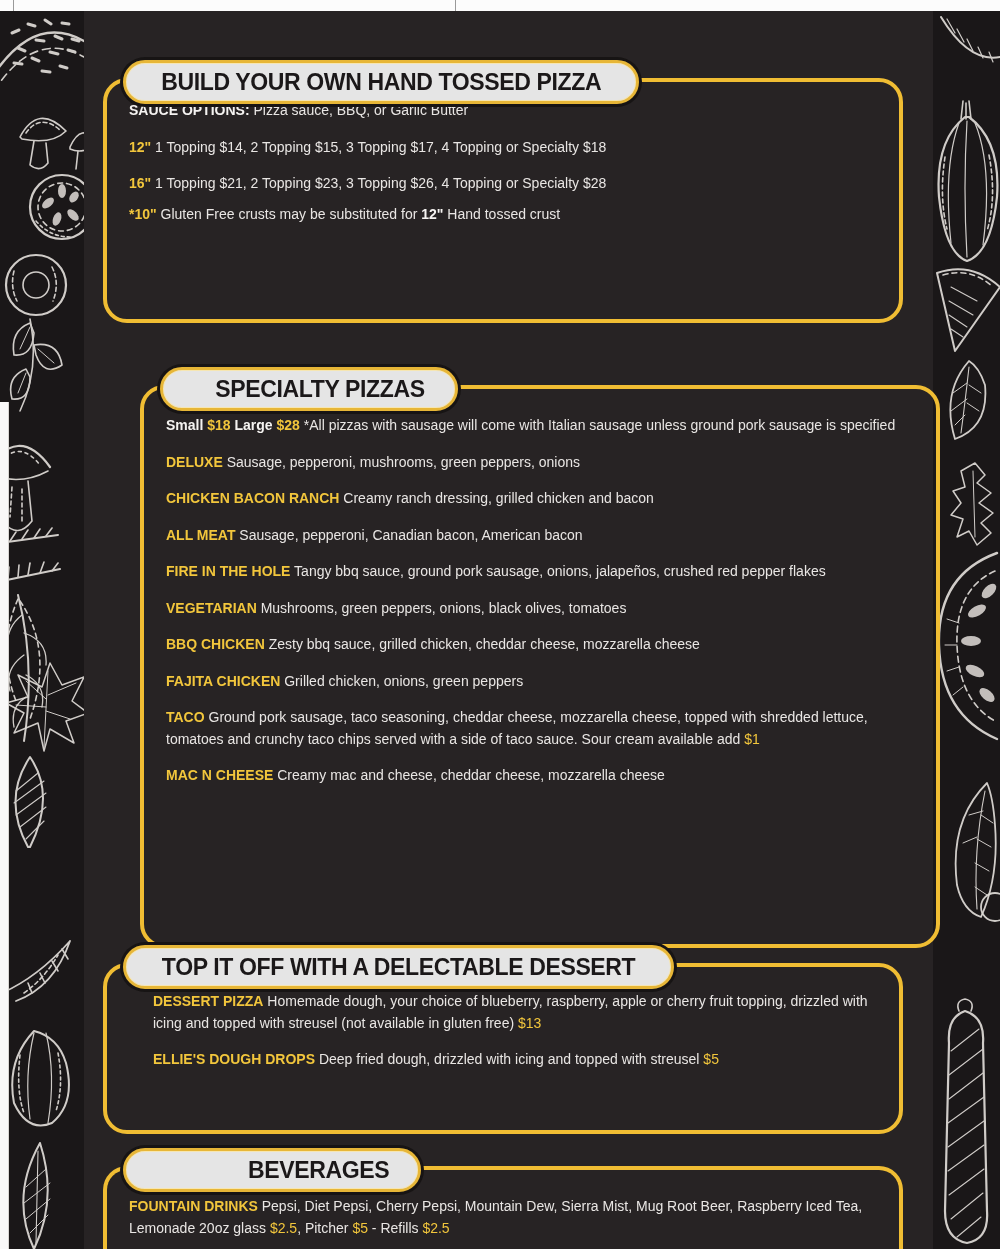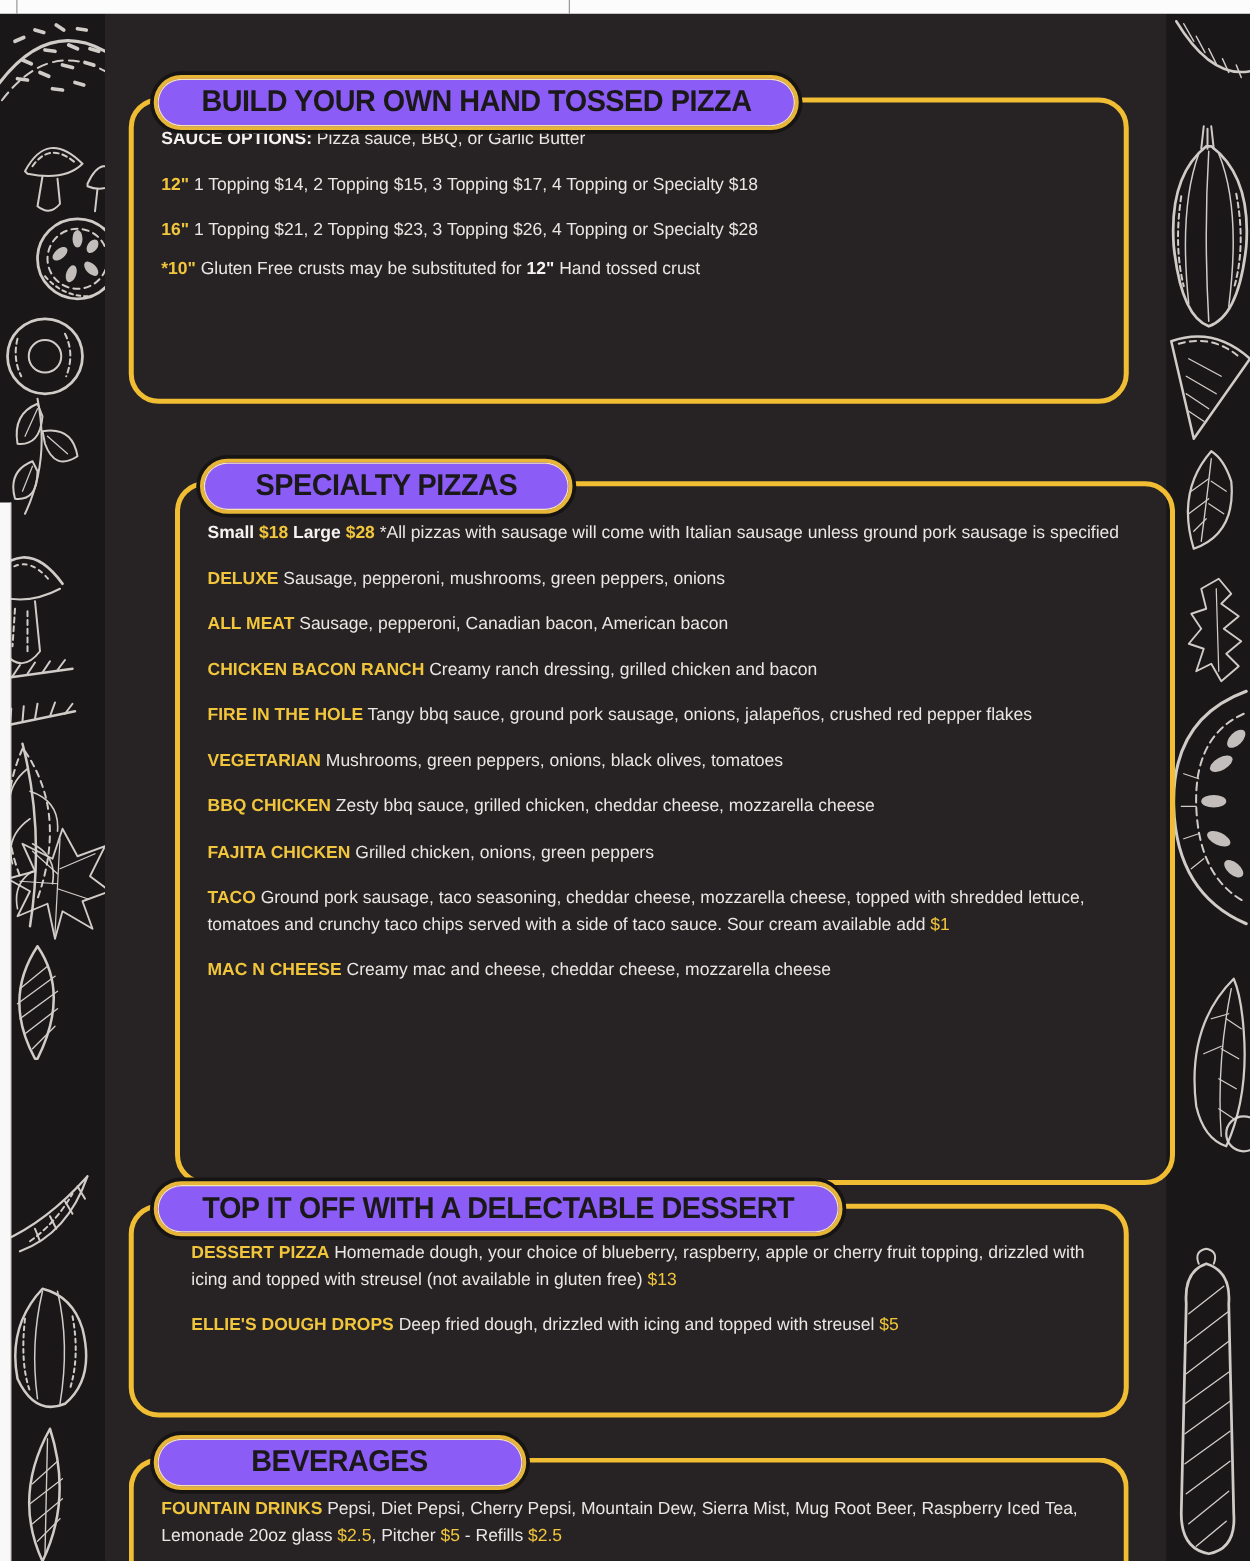--- a/index.html
+++ b/index.html
@@ -27,23 +27,23 @@
   .section{
     position:absolute;left:103px;width:800px;box-sizing:border-box;
     border:4px solid var(--gold);border-radius:24px;
   }
   .section[data-sec="0"]{top:78px;height:245px;}
   .section[data-sec="1"]{top:385px;height:563px;margin-left:37px;}
   .section[data-sec="2"]{top:963px;height:171px;padding-left:24px;}
   .section[data-sec="3"]{top:1166px;height:120px;border-bottom-color:transparent;}
   .pill{
     position:absolute;top:-22px;left:16px;height:34px;
-    display:inline-flex;align-items:center;justify-content:center;
+    display:inline-flex;align-items:center;justify-content:flex-end;
     min-width:240px;padding:2px 26px;
-    background:#8b5cf6;border:3px solid #e7b637;border-radius:26px;
+    background:#e5e5e5;border:3px solid #e7b637;border-radius:26px;
     box-shadow:0 0 0 3px #171414, inset 0 0 0 1px #f6e6b2;
     white-space:nowrap;
   }
   .pill span{
     color:#1b1819;font-size:24px;font-weight:bold;letter-spacing:-0.4px;
     transform:scaleX(.96);transform-origin:center;
   }
   .content{padding:18px 22px 0 22px;color:var(--body);font-size:14px;line-height:21.5px;}
   .section[data-sec="1"] .content{padding-top:26px;}
   .section[data-sec="2"] .content{padding-top:24px;}
@@ -288,22 +288,22 @@
           <p class="item tight"><span class="seg-y">*10"</span><span class="seg-b"> Gluten Free crusts may be substituted for </span><span class="seg-bw">12"</span><span class="seg-b"> Hand tossed crust</span></p>
         </div>
       </section>
       <section class="section" data-sec="1">
         <div class="pill">
           <span>SPECIALTY PIZZAS</span>
         </div>
         <div class="content">
           <p class="item"><span class="seg-bw">Small </span><span class="seg-y">$18</span><span class="seg-bw"> Large </span><span class="seg-y">$28</span><span class="seg-b"> *All pizzas with sausage will come with Italian sausage unless ground pork sausage is specified</span></p>
           <p class="item"><span class="seg-y">DELUXE</span><span class="seg-b"> Sausage, pepperoni, mushrooms, green peppers, onions</span></p>
+          <p class="item"><span class="seg-y">CHICKEN BACON RANCH</span><span class="seg-b"> Creamy ranch dressing, grilled chicken and bacon</span></p>
           <p class="item"><span class="seg-y">ALL MEAT</span><span class="seg-b"> Sausage, pepperoni, Canadian bacon, American bacon</span></p>
-          <p class="item"><span class="seg-y">CHICKEN BACON RANCH</span><span class="seg-b"> Creamy ranch dressing, grilled chicken and bacon</span></p>
           <p class="item"><span class="seg-y">FIRE IN THE HOLE</span><span class="seg-b"> Tangy bbq sauce, ground pork sausage, onions, jalapeños, crushed red pepper flakes</span></p>
           <p class="item"><span class="seg-y">VEGETARIAN</span><span class="seg-b"> Mushrooms, green peppers, onions, black olives, tomatoes</span></p>
           <p class="item"><span class="seg-y">BBQ CHICKEN</span><span class="seg-b"> Zesty bbq sauce, grilled chicken, cheddar cheese, mozzarella cheese</span></p>
           <p class="item"><span class="seg-y">FAJITA CHICKEN</span><span class="seg-b"> Grilled chicken, onions, green peppers</span></p>
           <p class="item"><span class="seg-y">TACO</span><span class="seg-b"> Ground pork sausage, taco seasoning, cheddar cheese, mozzarella cheese, topped with shredded lettuce, tomatoes and crunchy taco chips served with a side of taco sauce. Sour cream available add </span><span class="seg-p">$1</span></p>
           <p class="item"><span class="seg-y">MAC N CHEESE</span><span class="seg-b"> Creamy mac and cheese, cheddar cheese, mozzarella cheese</span></p>
         </div>
       </section>
       <section class="section" data-sec="2">
         <div class="pill">

